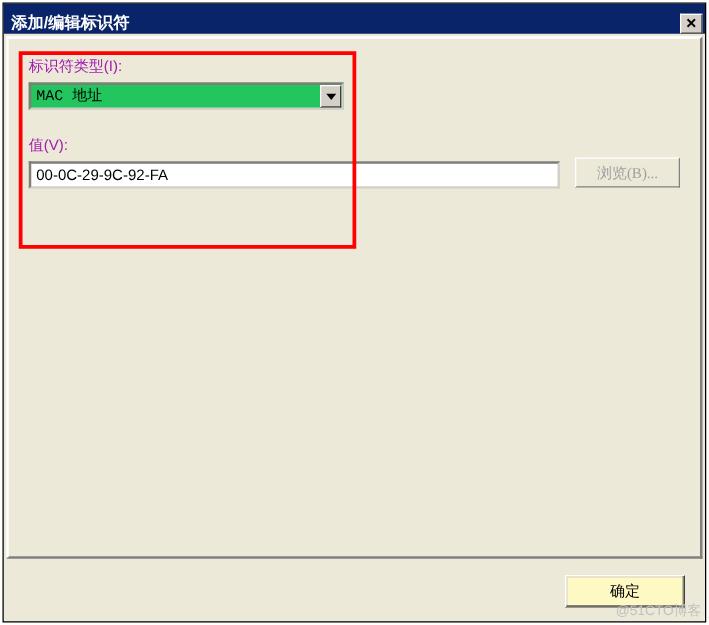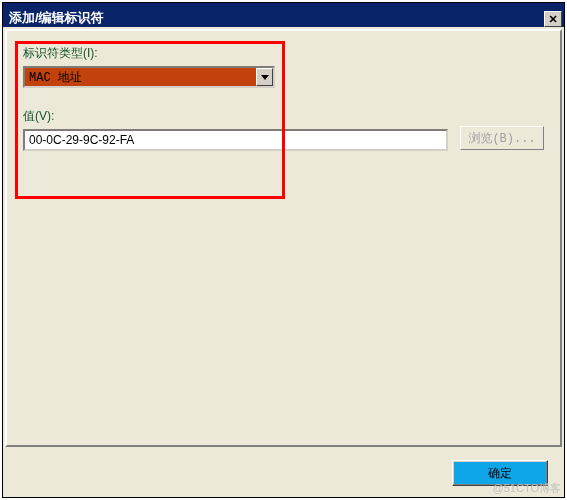--- a/index.html
+++ b/index.html
@@ -65,30 +65,30 @@
     width: 270px;
     height: 158px;
     border: 3px solid #ff0000;
     pointer-events: none;
     z-index: 10;
   }
   .field-row { margin-bottom: 8px; }
   .label {
     display: block;
     margin-bottom: 4px;
-    color: #14532d;
+    color: #a21caf;
   }
   .select-wrap {
     position: relative;
     width: 252px;
     height: 22px;
-    background: #c2410c;
+    background: #22c55e;
     border: 2px inset #d4d0c8;
     display: flex;
-    align-items: center;
+    align-items: flex-start;
   }
   .select-value {
     flex: 1;
     padding: 0 4px;
     font-family: "Courier New", monospace;
     font-size: 12px;
   }
   .select-arrow {
     width: 17px;
     height: 100%;
@@ -125,39 +125,39 @@
   }
   .browse-btn {
     width: 84px;
     height: 24px;
     background: #ece9d8;
     border: 1px solid;
     border-color: #fff #808080 #808080 #fff;
     color: #a0a0a0;
     cursor: default;
     font-size: 12px;
-    font-family: Liberation Mono, monospace;
+    font-family: Liberation Serif, serif;
     margin-bottom: 1px;
   }
   .footer {
     position: absolute;
     bottom: 0;
     left: 0;
     right: 0;
     height: 48px;
     display: flex;
     justify-content: flex-end;
     align-items: center;
     gap: 10px;
     padding-right: 16px;
   }
   .dlg-btn {
     width: 96px;
     height: 26px;
-    background: #0ea5e9;
+    background: #fef9c3;
     border: 1px solid;
     border-color: #fff #404040 #404040 #fff;
     box-shadow: inset -1px -1px 0 #808080, inset 1px 1px 0 #d4d0c8;
     font-size: 12px;
     font-family: inherit;
     cursor: pointer;
   }
   .watermark {
     position: fixed;
     right: 6px;

